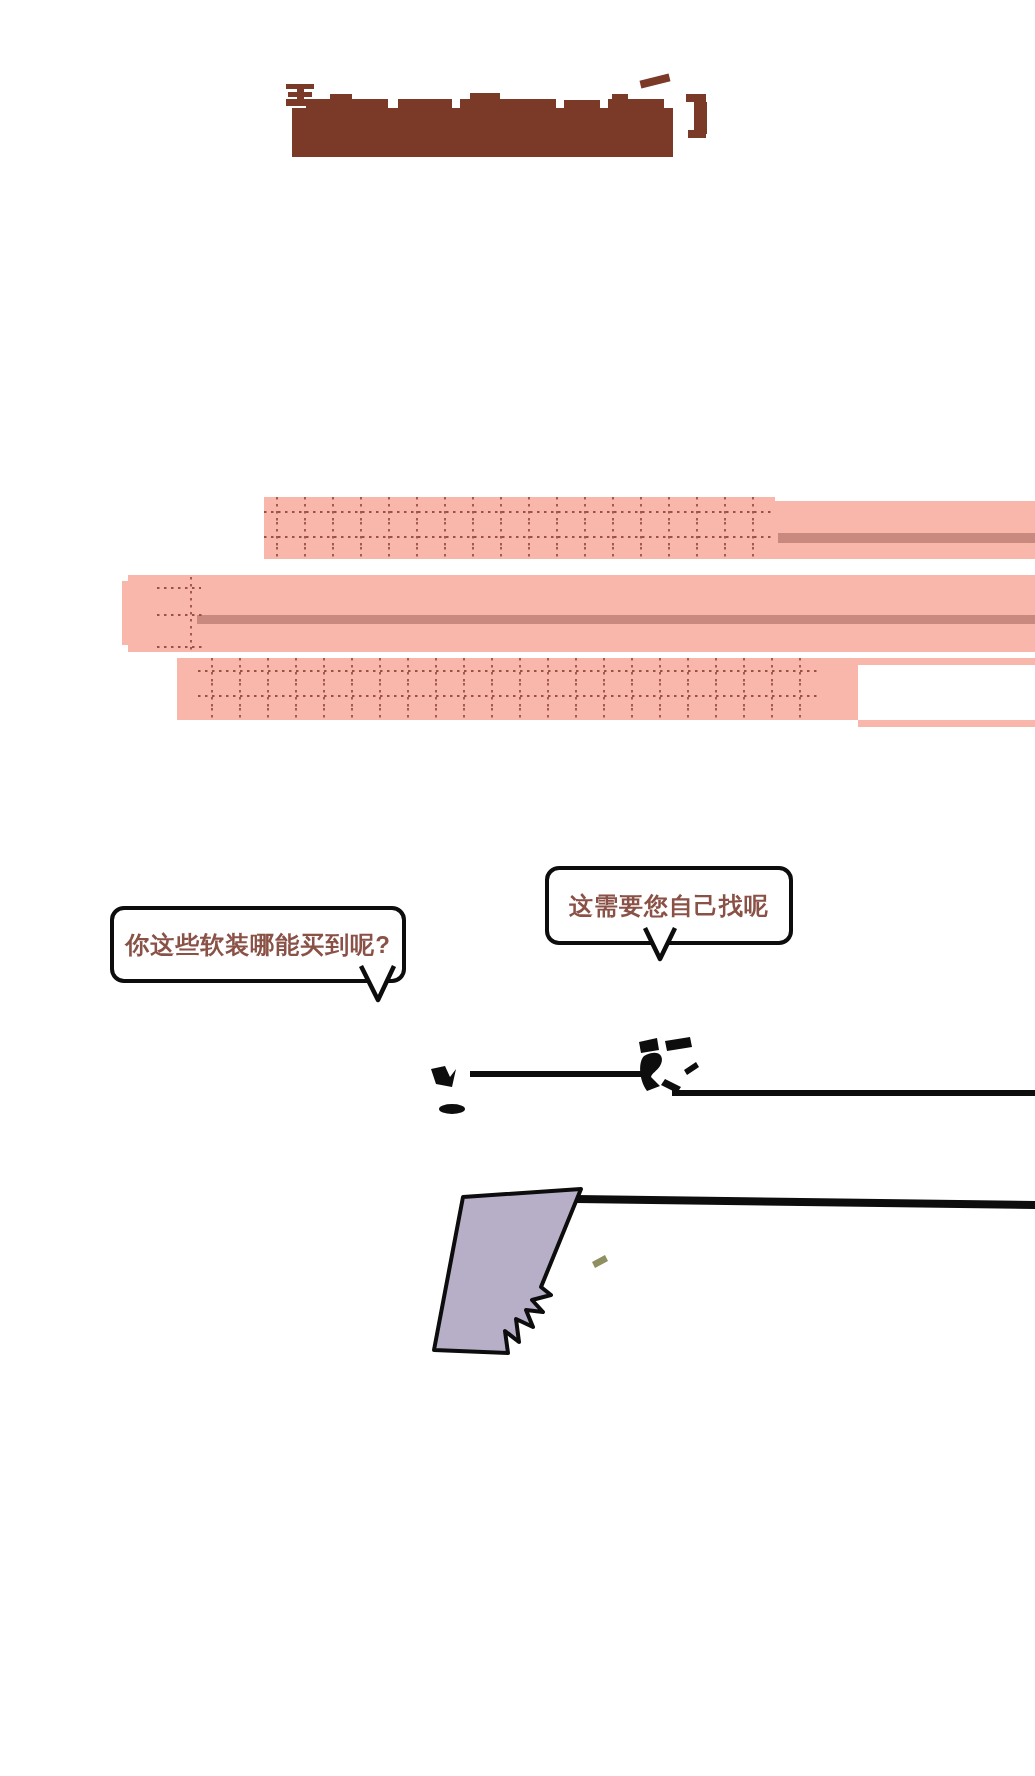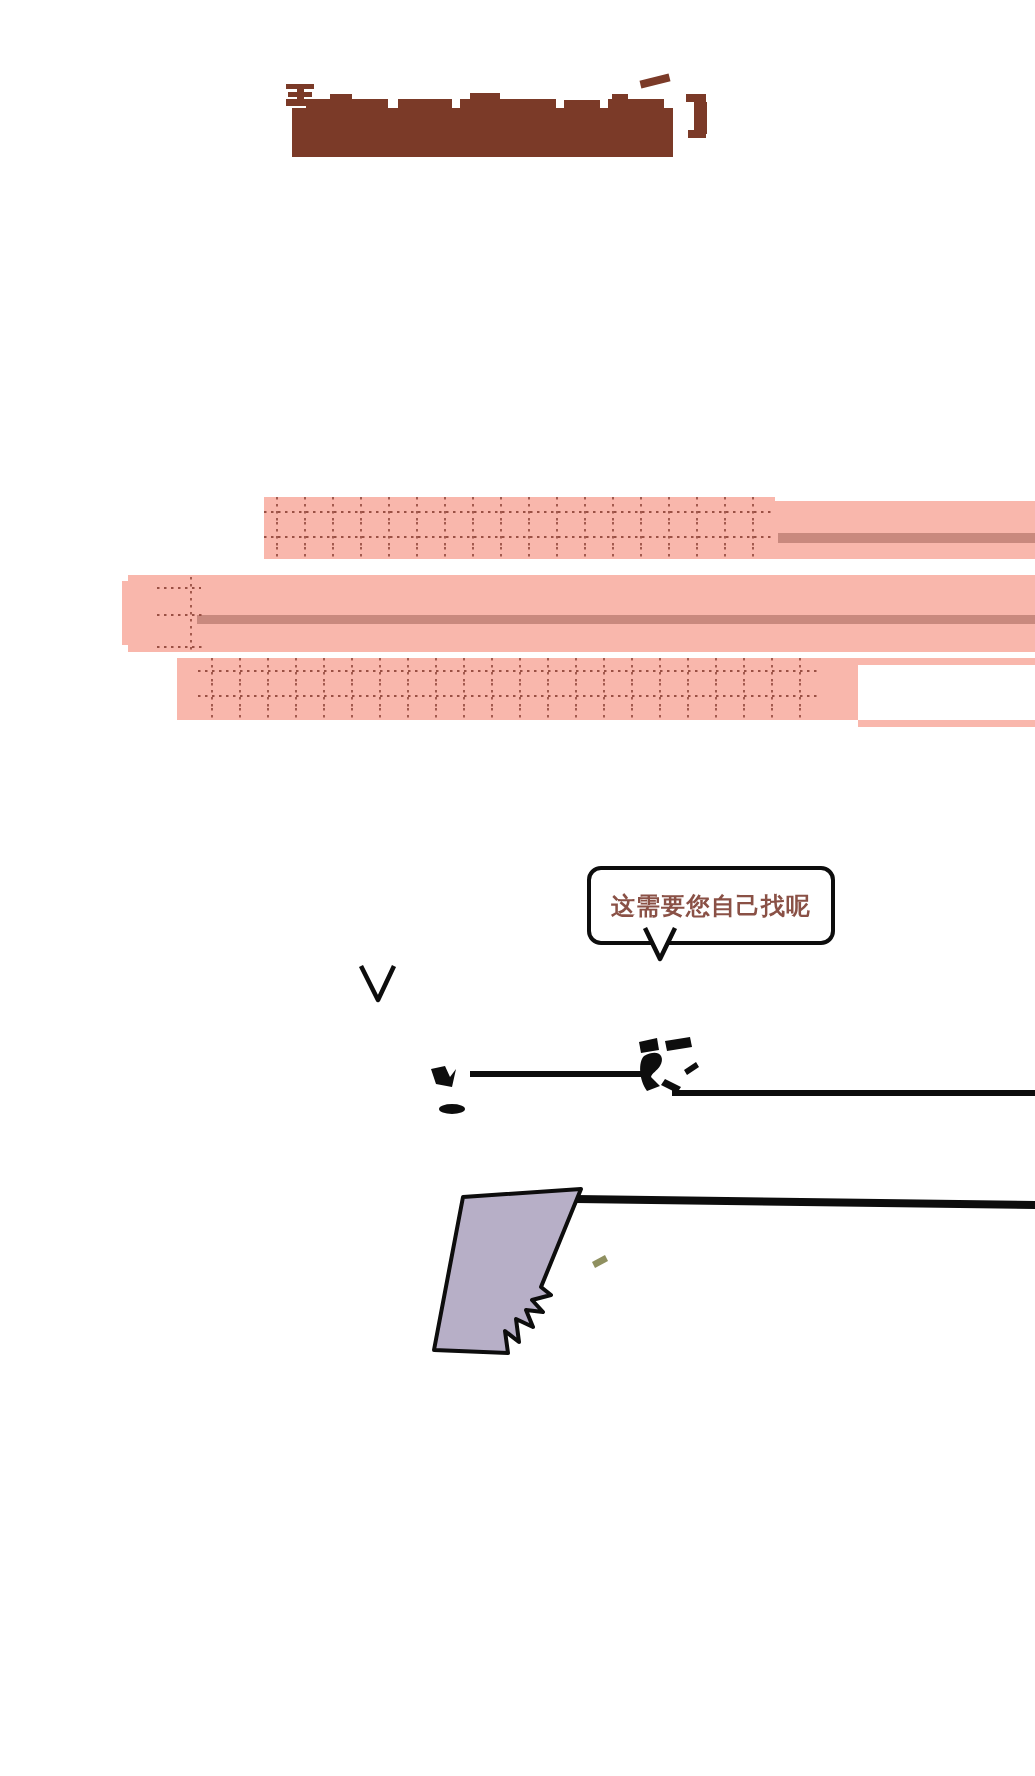--- a/index.html
+++ b/index.html
@@ -13,21 +13,21 @@
   .hl{position:absolute;background:var(--highlight_pink,#f9b7ac);}
   .stripe{position:absolute;background:var(--highlight_stripe,#c9897e);}
   .gridsvg{position:absolute;inset:0;width:100%;height:100%;display:block;}
   .dash{stroke:var(--grid_dash,#9a5044);stroke-width:1.8;fill:none;stroke-dasharray:2.5 4.5;}
   
   .bubble{position:absolute;background:var(--bubble_fill,#fff);border:4px solid var(--ink,#0d0d0d);
           border-radius:14px;display:flex;align-items:center;justify-content:center;
           font-weight:bold;font-size:24px;color:var(--bubble_text_brown,#8a5146);letter-spacing:1px;
           white-space:nowrap;}
   .bubble-left{left:110px;top:906px;width:288px;height:69px;}
-  .bubble-right{left:545px;top:866px;width:240px;height:71px;margin-left:42px;}
+  .bubble-right{left:545px;top:866px;width:240px;height:71px;}
   .overlay{position:absolute;left:0;top:0;width:1035px;height:1776px;pointer-events:none;}
   .ink{fill:var(--ink,#0d0d0d);}
 </style>
 </head>
 <body>
 
 <div class="page">
 
   <div class="abs" style="left:0;top:0;width:1035px;height:170px;">
     <div class="tb" style="left:292px;top:108px;width:381px;height:49px;"></div>
@@ -74,20 +74,23 @@
           <path d="M14,0 V25" class="dash"></path>
           <path d="M0,13 H28" class="dash"></path>
         </pattern>
       </defs>
       <rect width="100%" height="100%" fill="url(#g3)"></rect>
     </svg>
   </div>
   <div class="hl" style="left:858px;top:658px;width:177px;height:7px;"></div>
   <div class="hl" style="left:858px;top:720px;width:177px;height:7px;"></div>
 
+  <div class="bubble bubble-left">
+    <span>你这些软装哪能买到呢?</span>
+  </div>
   <div class="bubble bubble-right">
     <span>这需要您自己找呢</span>
   </div>
 
   <svg class="overlay" viewBox="0 0 1035 1776">
 
     <g>
       <path d="M191,577 V650" class="dash"></path>
       <path d="M157,588 H201" class="dash"></path>
       <path d="M157,615 H203" class="dash"></path>

